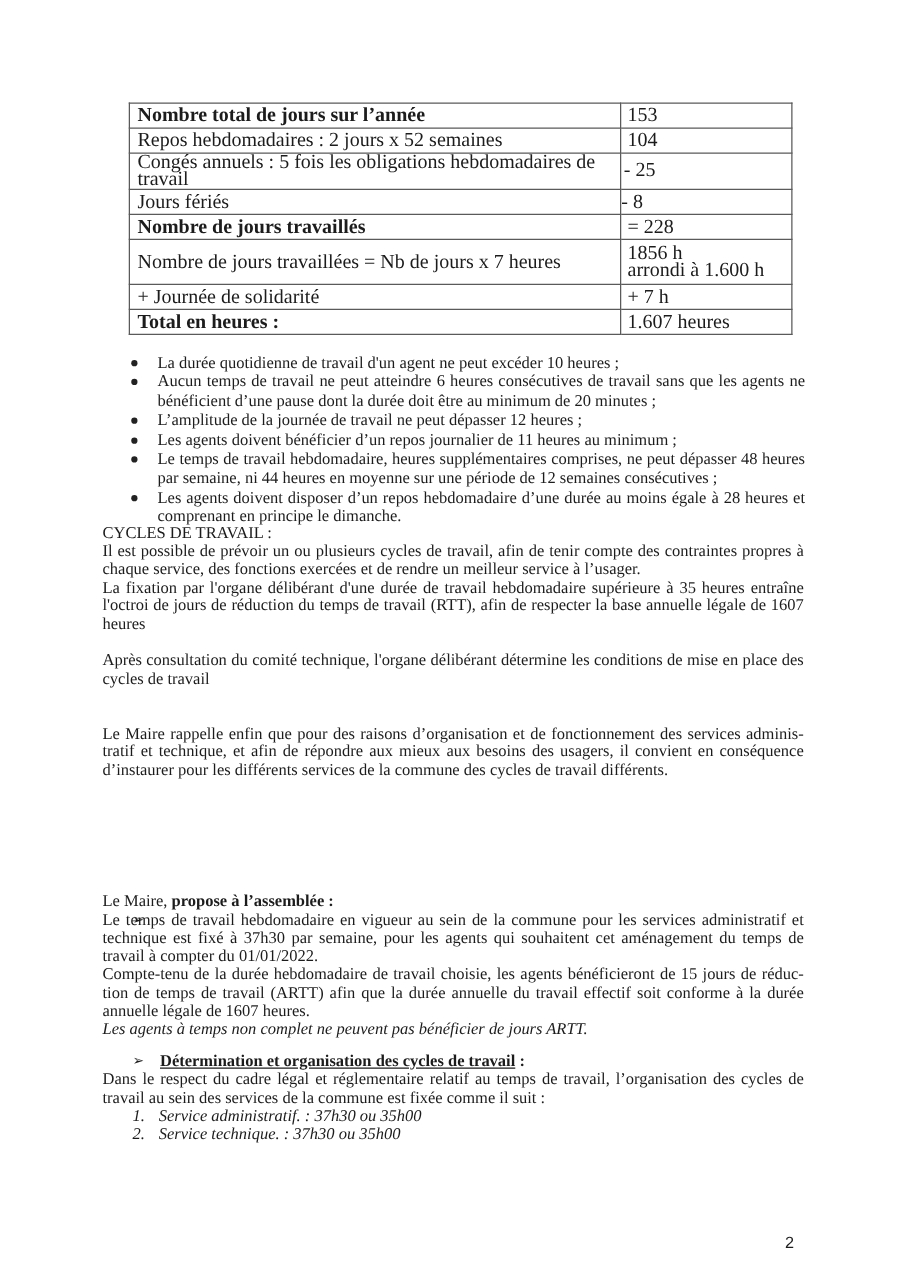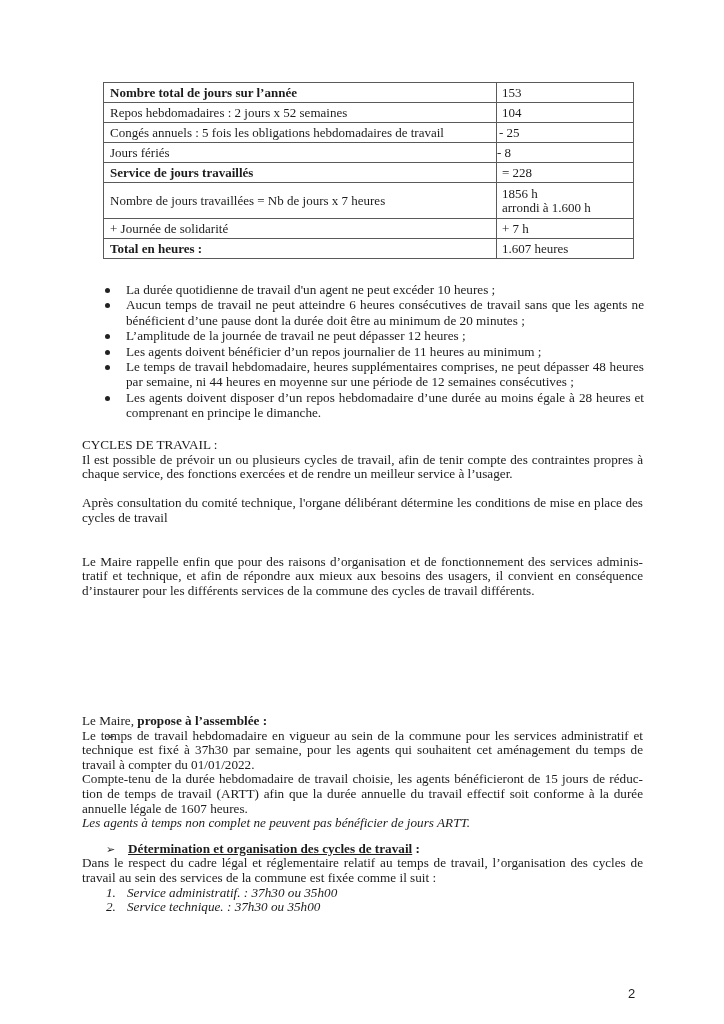--- a/index.html
+++ b/index.html
@@ -6,21 +6,21 @@
   body {
     width: 724px; height: 1024px; position: relative; overflow: hidden;
     font-family: "Liberation Serif", "DejaVu Serif", serif;
     color: #1c1c1c; font-size: 13.2px; line-height: 14.6px;
   }
   .page { position: absolute; left: 0; top: 0; width: 724px; height: 1024px; }
 
   
   table.calc {
     position: absolute; left: 103px; top: 82px; width: 531px;
-    border-collapse: collapse; font-size: 13px;
+    border-collapse: collapse; font-size: 16px;
   }
   table.calc td {
     border: 1px solid #5a5a5a; padding: 0 6px; height: 19px; vertical-align: middle;
     line-height: 14px;
   }
   table.calc td.c1 { width: 380px; }
   table.calc td.c2 { padding-left: 5px; }
   table.calc tr.tall td { height: 35px; }
   table.calc tr.bold td.c1 { font-weight: bold; }
   table.calc tr.tall td.c2 { line-height: 14px; }
@@ -73,21 +73,21 @@
       </tr>
       <tr>
         <td class="c1">Congés annuels : 5 fois les obligations hebdomadaires de travail</td>
         <td class="c2" style="padding-left:2px">- 25</td>
       </tr>
       <tr>
         <td class="c1">Jours fériés</td>
         <td class="c2" style="padding-left:0">- 8</td>
       </tr>
       <tr class="bold">
-        <td class="c1">Service de jours travaillés</td>
+        <td class="c1">Nombre de jours travaillés</td>
         <td class="c2">= 228</td>
       </tr>
       <tr class="tall">
         <td class="c1">Nombre de jours travaillées = Nb de jours x 7 heures</td>
         <td class="c2">
           <div>1856 h</div>
           <div>arrondi à 1.600 h</div>
         </td>
       </tr>
       <tr>
@@ -103,23 +103,24 @@
 
   <ul class="rules">
     <li><span class="dot"></span><span>La durée quotidienne de travail d'un agent ne peut excéder 10 heures ;</span></li>
     <li><span class="dot"></span><span>Aucun temps de travail ne peut atteindre 6 heures consécutives de travail sans que les agents ne bénéficient d’une pause dont la durée doit être au minimum de 20 minutes ;</span></li>
     <li><span class="dot"></span><span>L’amplitude de la journée de travail ne peut dépasser 12 heures ;</span></li>
     <li><span class="dot"></span><span>Les agents doivent bénéficier d’un repos journalier de 11 heures au minimum ;</span></li>
     <li><span class="dot"></span><span>Le temps de travail hebdomadaire, heures supplémentaires comprises, ne peut dépasser 48 heures par semaine, ni 44 heures en moyenne sur une période de 12 semaines consécutives ;</span></li>
     <li><span class="dot"></span><span>Les agents doivent disposer d’un repos hebdomadaire d’une durée au moins égale à 28 heures et comprenant en principe le dimanche.</span></li>
   </ul>
 
-  <div class="block" style="top:438px;">
+  <div class="block" style="top:419px;">
     <p class="para">CYCLES DE TRAVAIL :</p>
     <p class="para">Il est possible de prévoir un ou plusieurs cycles de travail, afin de tenir compte des contraintes propres à chaque service, des fonctions exercées et de rendre un meilleur service à l’usager.</p>
+    <p class="para">La fixation par l'organe délibérant d'une durée de travail hebdomadaire supérieure à 35 heures entraîne l'octroi de jours de réduction du temps de travail (RTT), afin de respecter la base annuelle légale de 1607 heures</p>
     <div class="gap"></div>
     <p class="para">Après consultation du comité technique, l'organe délibérant détermine les conditions de mise en place des cycles de travail</p>
     <div class="gap"></div>
     <div class="gap"></div>
     <p class="para">Le Maire rappelle enfin que pour des raisons d’organisation et de fonctionnement des services adminis-tratif et technique, et afin de répondre aux mieux aux besoins des usagers, il convient en conséquence d’instaurer pour les différents services de la commune des cycles de travail différents.</p>
   </div>
 
   <div class="block" style="top:714px;">
     <p class="para">
       <span>Le Maire, </span><b>propose à l’assemblée :</b>

